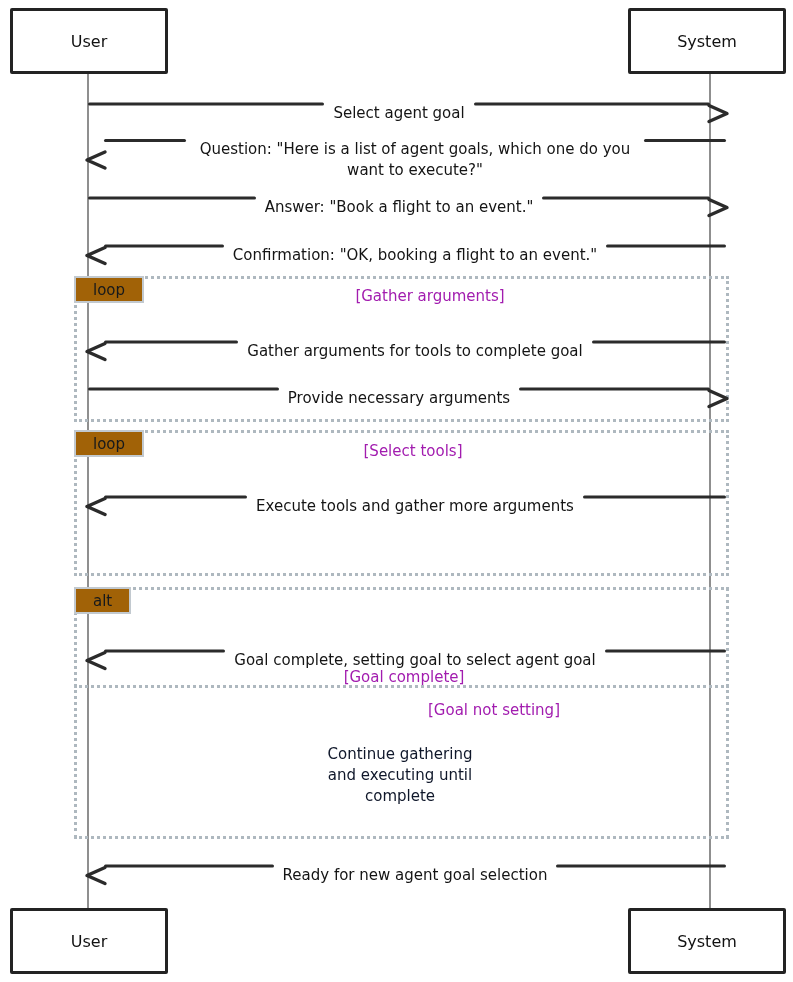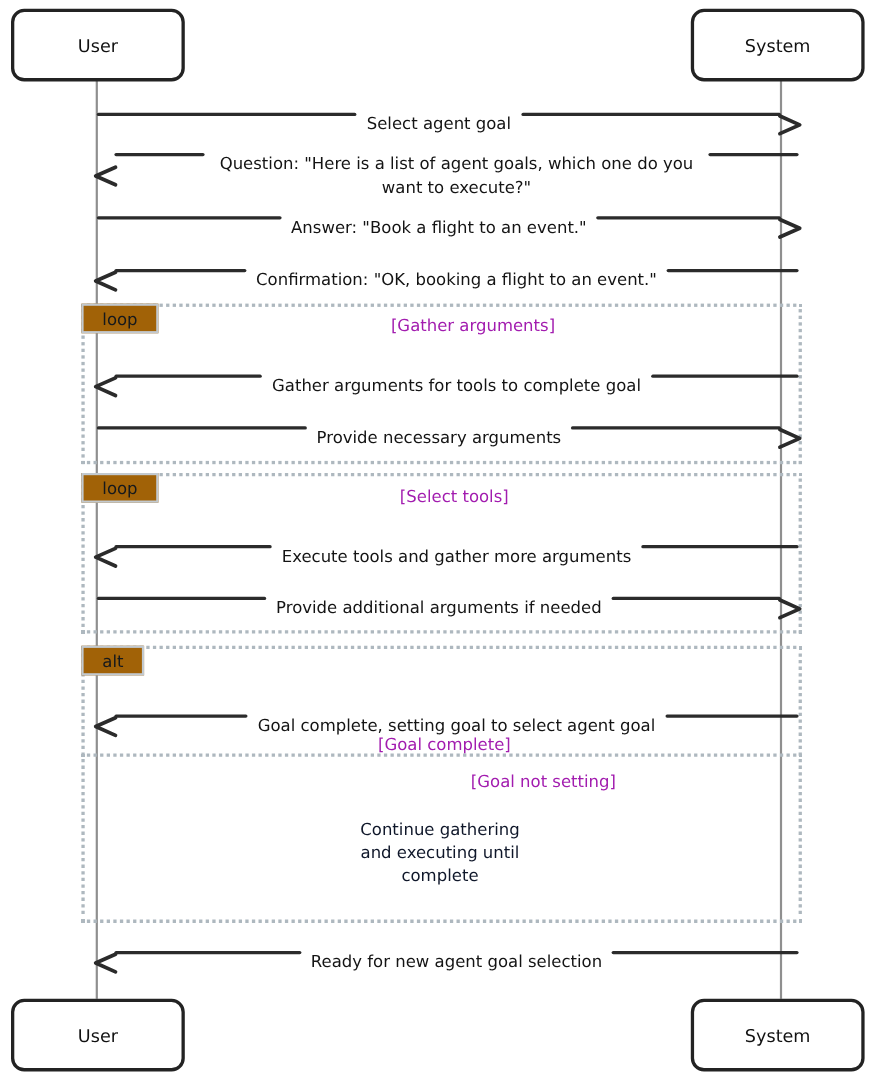--- a/index.html
+++ b/index.html
@@ -3,21 +3,21 @@
 <meta charset="utf-8">
 <style>
   html,body{margin:0;padding:0;background:#ffffff;}
   .stage{
     position:relative;width:793px;height:982px;background:#ffffff;
     font-family:"DejaVu Sans", sans-serif;color:#141414;overflow:hidden;
   }
   
   .actor{
     position:absolute;width:152px;height:60px;background:#ffffff;
-    border:3px solid #232323;border-radius:12px;
+    border:3px solid #232323;border-radius:2px;
     display:flex;align-items:center;justify-content:center;
     font-size:16px;color:#111;box-sizing:content-box;
   }
   
   .lifeline{position:absolute;top:73px;height:835px;width:2px;background:#8f8f8f;}
   
   .msg{
     position:absolute;left:88px;width:622px;transform:translateY(-50%);
     display:flex;align-items:flex-start;
   }
@@ -152,30 +152,20 @@
     <span class="ah ah-left">
       <svg width="24" height="22" viewBox="0 0 24 22">
           <path d="M21 3 L3 11 L21 19" fill="none" stroke="#2b2b2b" stroke-width="3.4" stroke-linecap="round" stroke-linejoin="round"></path>
         </svg>
     </span>
     <span class="seg"></span>
     <span class="lbl">Execute tools and gather more arguments</span>
     <span class="seg"></span>
   </div>
 
-  <div class="msg dir-right" style="top:553px">
-    <span class="seg"></span>
-    <span class="lbl">Provide additional arguments if needed</span>
-    <span class="seg"></span>
-    <span class="ah ah-right">
-      <svg width="24" height="22" viewBox="0 0 24 22">
-          <path d="M3 3 L21 11 L3 19" fill="none" stroke="#2b2b2b" stroke-width="3.4" stroke-linecap="round" stroke-linejoin="round"></path>
-        </svg>
-    </span>
-  </div>
 
   <div class="frame" id="frame-alt">
     <div class="frame-label">alt</div>
   </div>
   <div class="frame-title" id="title-alt-if">[Goal complete]</div>
 
   <div class="msg dir-left" style="top:660px">
     <span class="ah ah-left">
       <svg width="24" height="22" viewBox="0 0 24 22">
           <path d="M21 3 L3 11 L21 19" fill="none" stroke="#2b2b2b" stroke-width="3.4" stroke-linecap="round" stroke-linejoin="round"></path>

